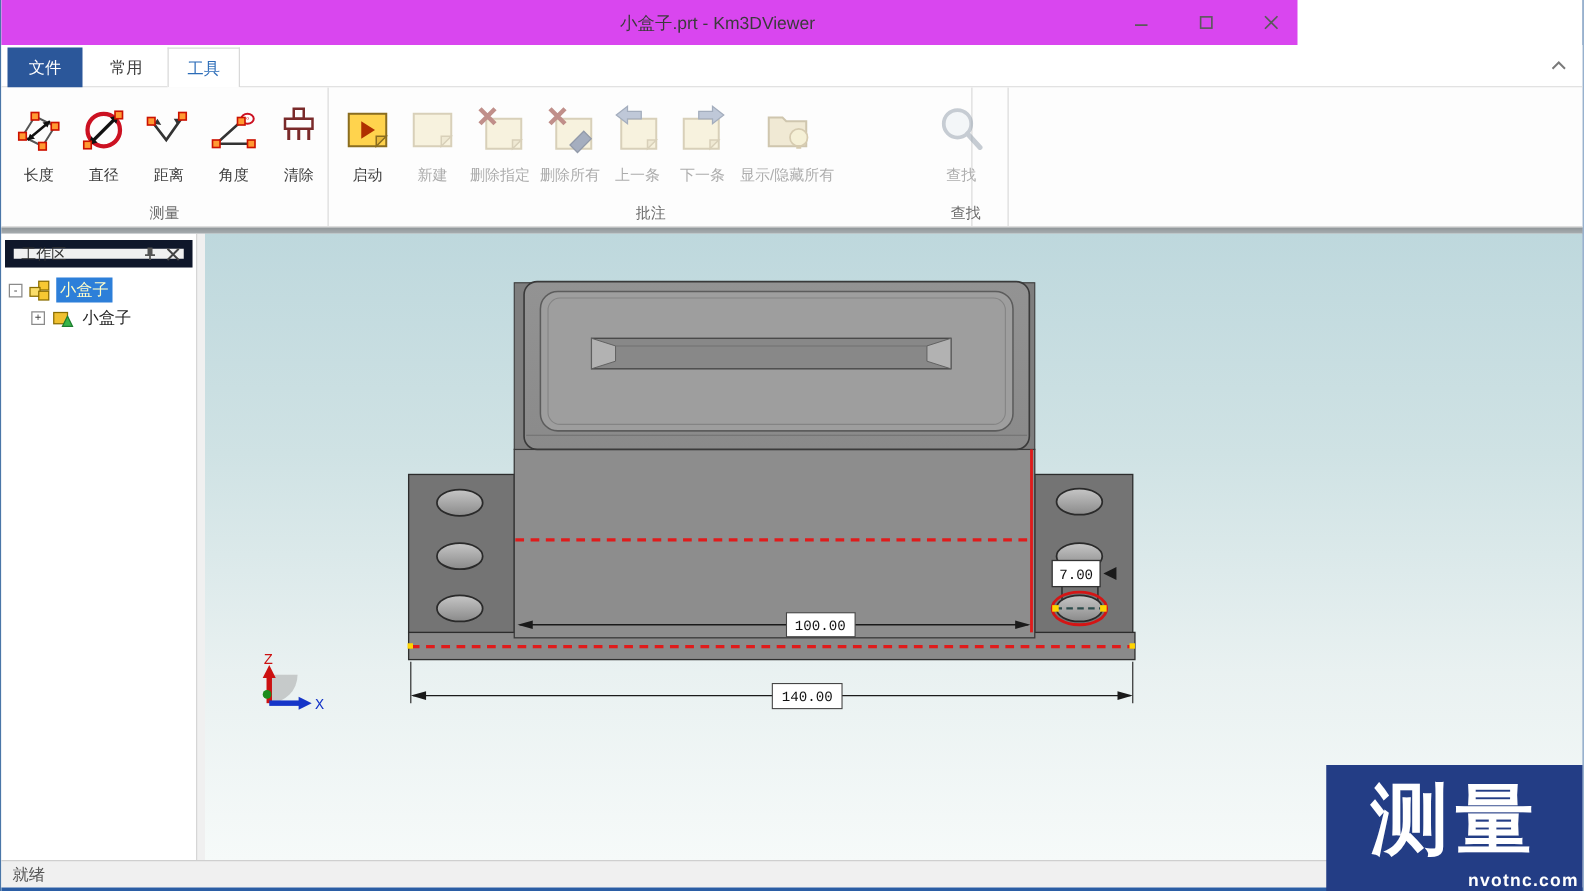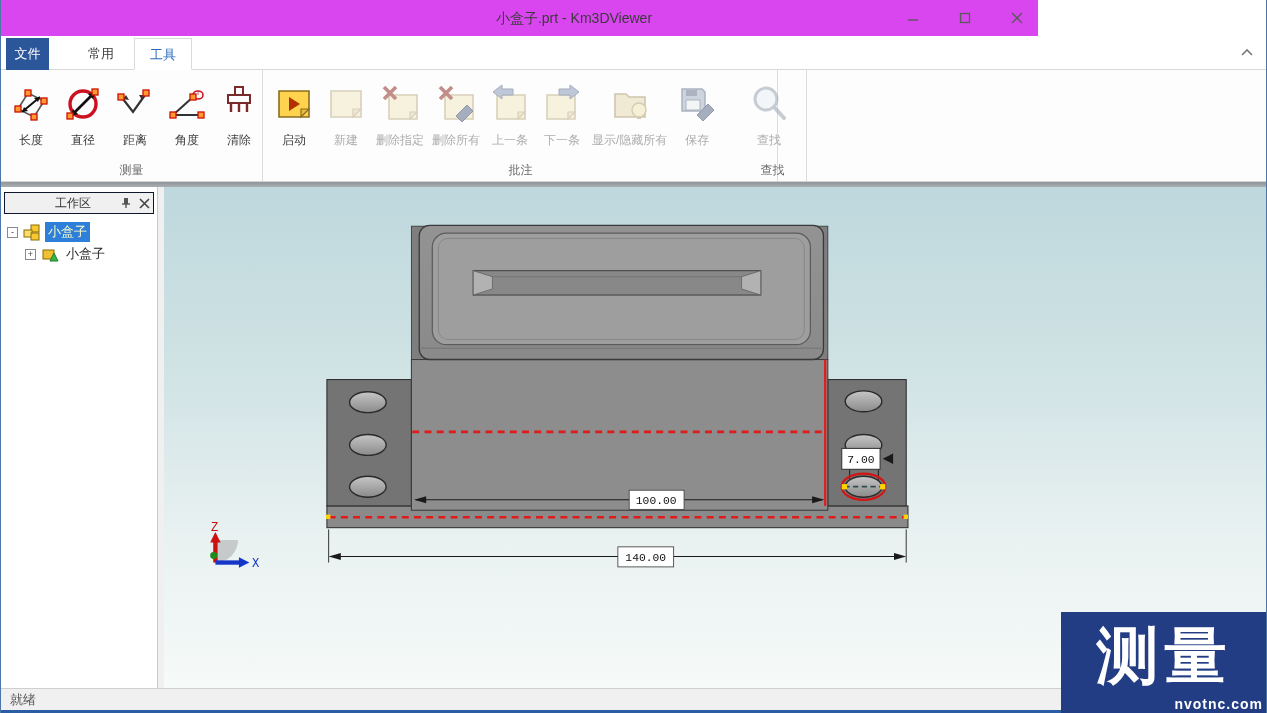--- a/index.html
+++ b/index.html
@@ -10,21 +10,21 @@
   }
   
   .titlebar { position:absolute; left:0; top:0; width:1037px; height:36px; background:#d946ef; }
   .title-text { position:absolute; left:0; top:0; width:1146px; height:36px; line-height:36px;
     text-align:center; font-size:14px; color:#3b3b3b; }
   .win-controls { position:absolute; right:8px; top:0; height:36px; display:flex; align-items:center; gap:26px; }
   .win-btn { width:26px; height:26px; display:flex; align-items:center; justify-content:center; color:#5a5a5a; cursor:pointer; }
   
   .tabrow { position:absolute; left:0; top:36px; width:1267px; height:34px; background:#fff; border-bottom:1px solid #d9d9d9; }
   .tab { position:absolute; top:2px; height:32px; line-height:32px; text-align:center; font-size:13px; color:#3c3c3c; cursor:pointer; }
-  .tab-file { left:5px; width:43px; background:#2b579a; color:#fff; }
+  .tab-file { left:5px; width:60px; background:#2b579a; color:#fff; }
   .tab-normal { left:70px; width:60px; }
   .tab-active { left:133px; width:58px; background:#fff; color:#2b6cb8;
     border:1px solid #d9d9d9; border-bottom:1px solid #fff; }
   .ribbon-collapse { position:absolute; right:12px; top:8px; width:18px; height:18px; cursor:pointer; }
   
   .ribbon { position:absolute; left:0; top:70px; width:1267px; height:112px; background:#fdfdfd; border-bottom:1px solid #d4d4d4; }
   .group { position:absolute; top:0; height:111px; }
   .group-measure { left:0; width:262px; border-right:1px solid #dcdcdc; }
   .group-annot { left:263px; width:514px; border-right:1px solid #dcdcdc; }
   .group-find { left:738px; width:68px; border-right:1px solid #dcdcdc; }
@@ -35,21 +35,21 @@
   .rbtn .rlabel { font-size:12px; color:#3c3c3c; white-space:nowrap; margin-top:2px; }
   .rbtn.disabled { cursor:default; }
   .rbtn.disabled .ric svg { filter:saturate(.5) opacity(.55); }
   .rbtn.disabled .rlabel { color:#adadad; }
   
   .ribbon-strip { position:absolute; left:0; top:182px; width:1267px; height:5px;
     background:linear-gradient(180deg,#8f9598,#a8aeb1); }
   
   .left-panel { position:absolute; left:0; top:187px; width:157px; height:501px; background:#fff; border-right:1px solid #c9c9c9; }
   .panel-titlebar { position:absolute; left:3px; top:5px; width:150px; height:22px; background:#f0f0f0;
-    border:1px solid #0f172a; display:flex; align-items:center;padding-left:44px; }
+    border:7px solid #0f172a; display:flex; align-items:center; }
   .panel-title { font-size:12px; color:#333; padding-left:6px; flex:1; }
   .panel-ico { width:18px; height:18px; display:flex; align-items:center; justify-content:center; cursor:pointer; color:#444; font-size:11px; }
   .tree { position:absolute; left:6px; top:34px; }
   .tree-row { display:flex; align-items:center; height:22px; font-size:13px; color:#222; cursor:pointer; }
   .tree-row.child { padding-left:18px; }
   .expander { width:11px; height:11px; border:1px solid #8a8a8a; background:#fff; font-size:9px; line-height:9px;
     text-align:center; color:#444; margin-right:4px; }
   .tree-ico { width:20px; height:20px; margin-right:3px; }
   .tree-label { padding:1px 3px; }
   .tree-label.selected { background:#2d7fd9; color:#fdfdca; }
@@ -238,31 +238,20 @@
         </div>
         <div class="rbtn disabled">
           <div class="ric">
             <svg width="44" height="48" viewBox="0 0 44 44">
               <path d="M7 12 h11 l3 3 h16 v20 h-30 z" fill="#f3d98b" stroke="#b99843" stroke-width="1.6"></path>
               <circle cx="31" cy="28" r="7" fill="#f9e68a" stroke="#c9a23e" stroke-width="1.4"></circle>
               <path d="M29 34 h4 v3 h-4 z" fill="#c9a23e"></path>
             </svg>
           </div>
           <div class="rlabel">显示/隐藏所有</div>
-        </div>
-        <div class="rbtn disabled">
-          <div class="ric">
-            <svg width="44" height="48" viewBox="0 0 44 44">
-              <path d="M7 7 h20 l3 3 v19 h-23 z" fill="#9db4d6" stroke="#5b79a6" stroke-width="1.5"></path>
-              <rect x="11" y="8" width="11" height="6" fill="#5b79a6"></rect>
-              <rect x="11" y="18" width="14" height="10" fill="#e8eef6" stroke="#5b79a6"></rect>
-              <path d="M22 33 L33 22 l6 6 L28 39 z" fill="#4d6fae" stroke="#2e4a80" stroke-width="1"></path>
-            </svg>
-          </div>
-          <div class="rlabel">保存</div>
         </div>
       </div>
       <div class="group-label">批注</div>
     </div>
 
     <div class="group group-find">
       <div class="btn-row">
         <div class="rbtn disabled">
           <div class="ric">
             <svg width="44" height="48" viewBox="0 0 44 44">

